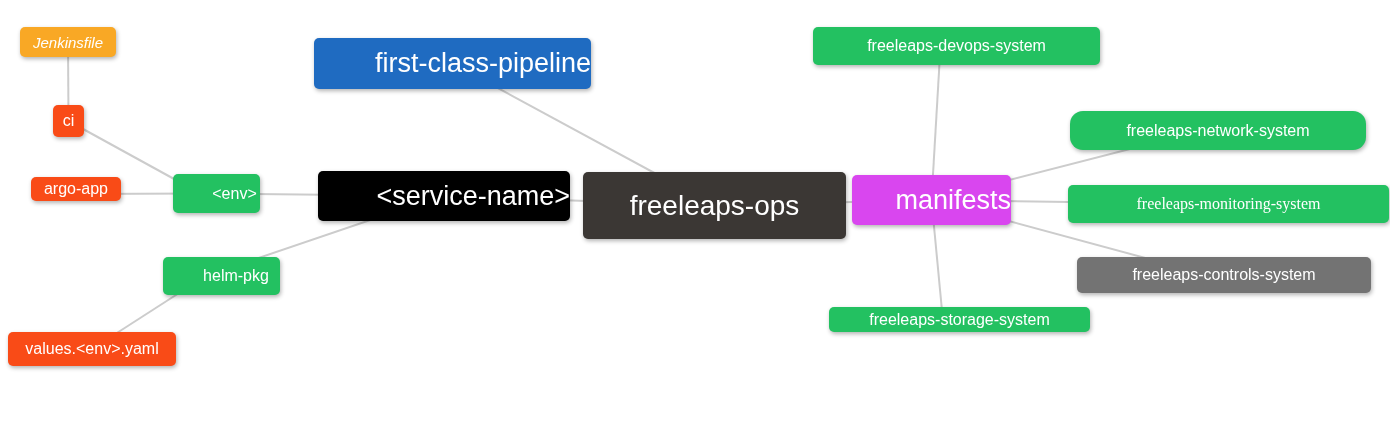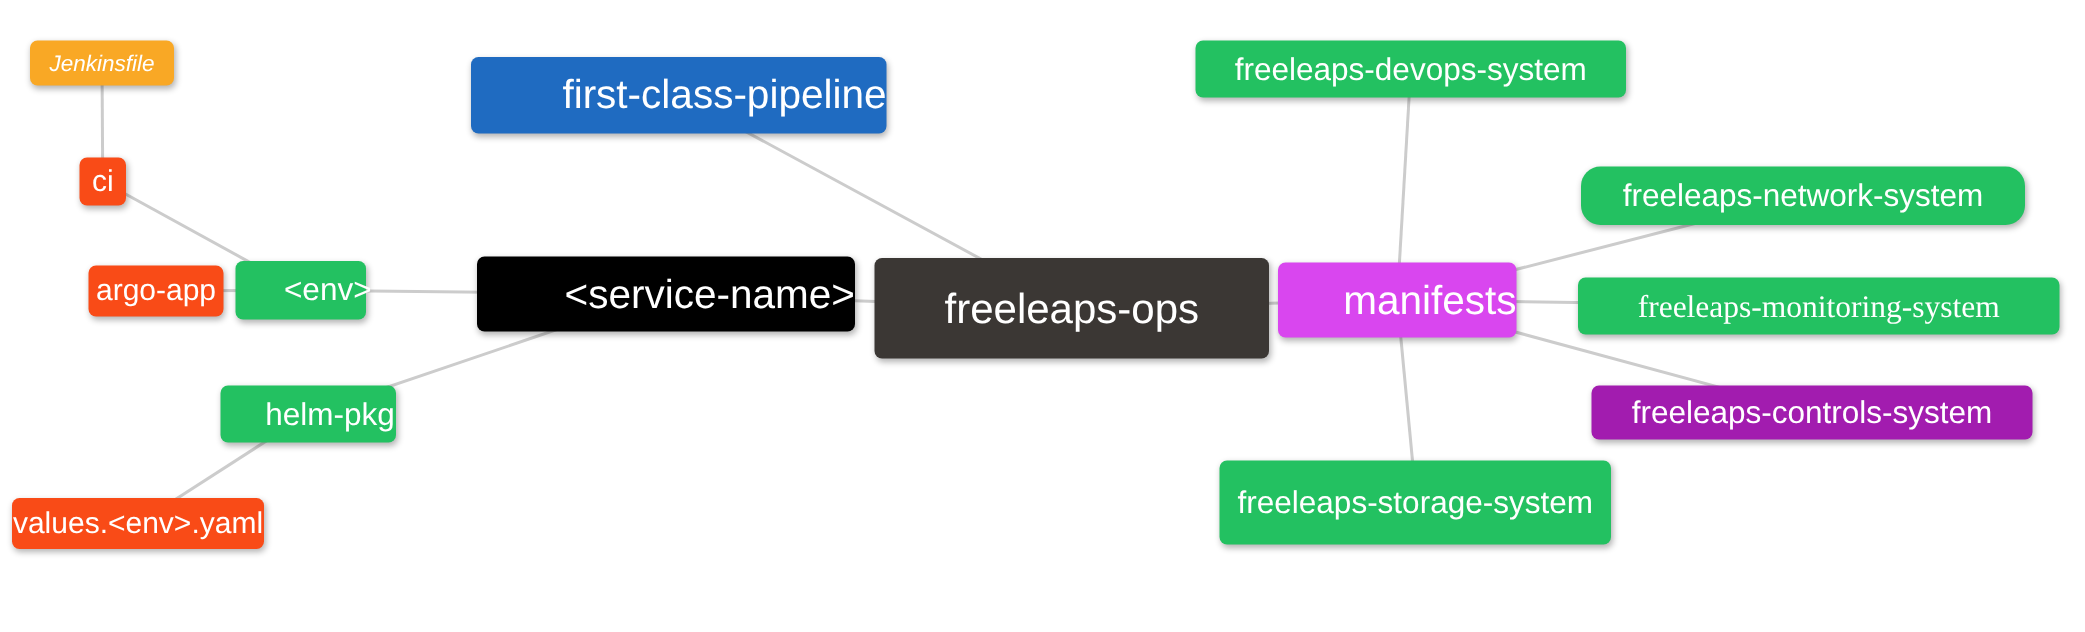--- a/index.html
+++ b/index.html
@@ -34,22 +34,22 @@
     color: #ffffff;
     border-radius: 5px;
     box-shadow: 1px 2px 4px rgba(0,0,0,0.30);
     white-space: nowrap;
     box-sizing: border-box;
     cursor: default;
     line-height: 1;
   }
   .node.root      { font-size: 28px; }
   .node.branch    { font-size: 27px; justify-content: flex-end; }
-  .node.leaf      { font-size: 21px; }
-  .node.detail    { font-size: 20px; }
+  .node.leaf      { font-size: 16px; margin-left: 16px; }
+  .node.detail    { font-size: 16px; }
   .node.subdetail { font-size: 15px; }
 </style>
 </head>
 <body>
 
 <div class="canvas">
   <svg class="edges" xmlns="http://www.w3.org/2000/svg" width="1390" height="421" viewBox="0 0 1390 421">
       <line x1="68" y1="42" x2="68.5" y2="121" stroke="#CCCCCC"></line>
       <line x1="68.5" y1="121" x2="200.5" y2="193.5" stroke="#CCCCCC"></line>
       <line x1="76" y1="194" x2="200.5" y2="193.5" stroke="#CCCCCC"></line>
@@ -80,38 +80,38 @@
       </div>
       <div class="node leaf" style="left: 157px; top: 174px; width: 87px; height: 39px; background: rgb(35, 193, 97); padding-left: 36px;">
         <span>&lt;env&gt;</span>
       </div>
       <div class="node leaf" style="left: 147px; top: 257px; width: 117px; height: 38px; background: rgb(35, 193, 97); padding-left: 29px;">
         <span>helm-pkg</span>
       </div>
       <div class="node detail" style="left: 53px; top: 105px; width: 31px; height: 32px; background: rgb(249, 75, 23);">
         <span>ci</span>
       </div>
-      <div class="node detail" style="left: 31px; top: 177px; width: 90px; height: 34px; background: rgb(249, 75, 23); margin-left: 28px;">
+      <div class="node detail" style="left: 31px; top: 177px; width: 90px; height: 24px; background: rgb(249, 75, 23);">
         <span>argo-app</span>
       </div>
       <div class="node detail" style="left: 8px; top: 332px; width: 168px; height: 34px; background: rgb(249, 75, 23);">
         <span>values.&lt;env&gt;.yaml</span>
       </div>
       <div class="node subdetail" style="left: 20px; top: 27px; width: 96px; height: 30px; background: rgb(249, 168, 37); font-style: italic;">
         <span>Jenkinsfile</span>
       </div>
       <div class="node leaf" style="left: 797px; top: 27px; width: 287px; height: 38px; background: rgb(35, 193, 97);">
         <span>freeleaps-devops-system</span>
       </div>
       <div class="node leaf" style="left: 1054px; top: 111px; width: 296px; height: 39px; background: rgb(35, 193, 97); border-radius: 13px;">
         <span>freeleaps-network-system</span>
       </div>
       <div class="node leaf" style="left: 1052px; top: 185px; width: 321px; height: 38px; background: rgb(35, 193, 97); font-family: Liberation Serif, serif;">
         <span>freeleaps-monitoring-system</span>
       </div>
-      <div class="node leaf" style="left: 1061px; top: 257px; width: 294px; height: 36px; background: #a21caf;">
+      <div class="node leaf" style="left: 1061px; top: 257px; width: 294px; height: 36px; background: #737373;">
         <span>freeleaps-controls-system</span>
       </div>
-      <div class="node leaf" style="left: 813px; top: 307px; width: 261px; height: 56px; background: rgb(35, 193, 97);">
+      <div class="node leaf" style="left: 813px; top: 307px; width: 261px; height: 25px; background: rgb(35, 193, 97);">
         <span>freeleaps-storage-system</span>
       </div>
     </div>
 </div>
 
 </body></html>

